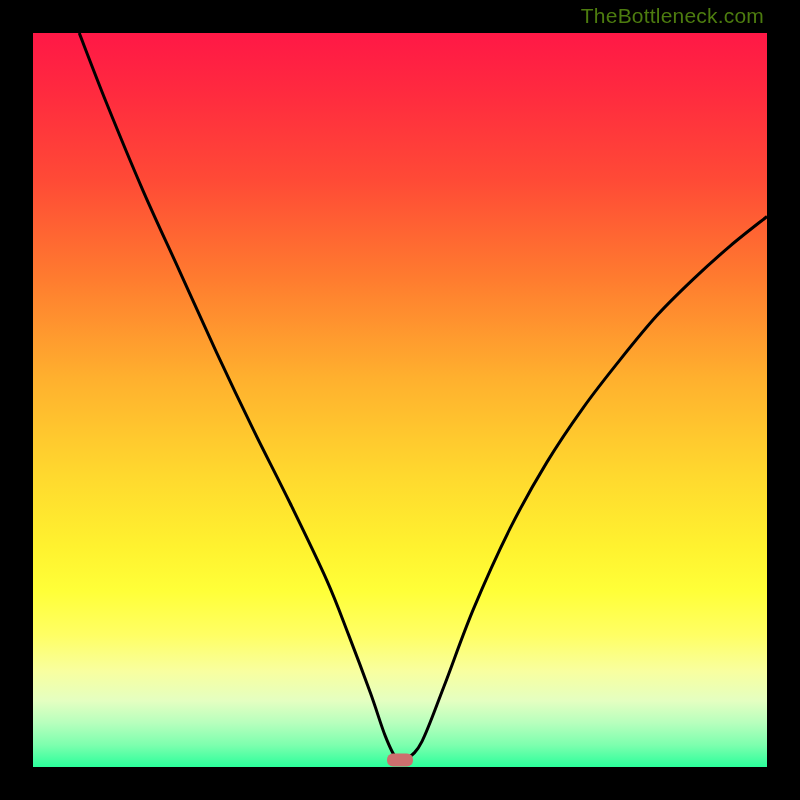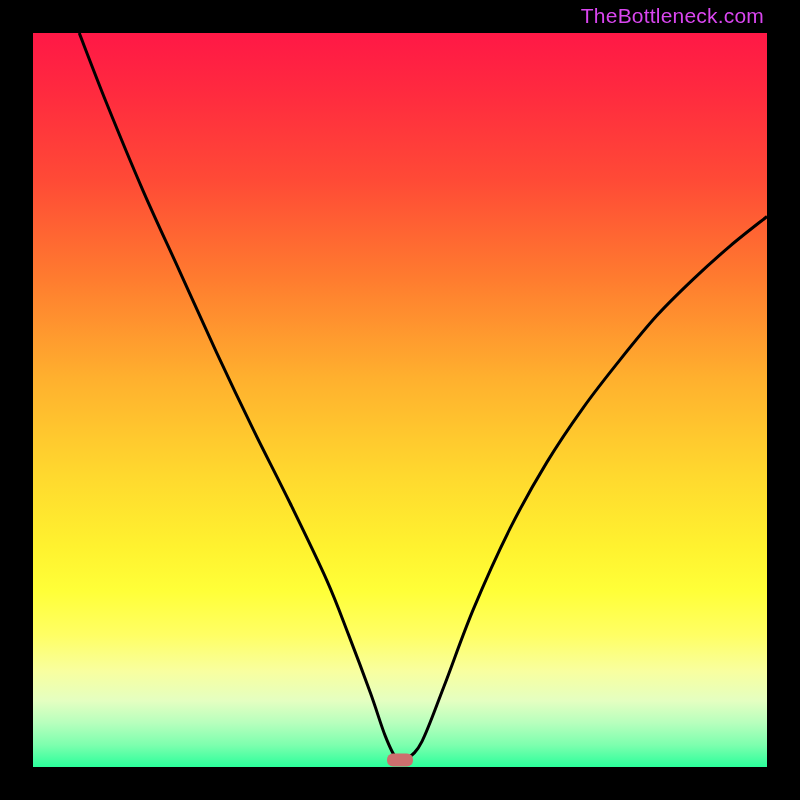--- a/index.html
+++ b/index.html
@@ -39,21 +39,21 @@
       #e4ffc1 91%,
       #b7ffbd 94%,
       #7dffae 97%,
       #2bff9b 100%
     );
   }
   .watermark {
     position: absolute;
     top: 4px;
     right: 36px;
-    color: #d946ef;
+    color: #4d7c0f;
     font-size: 21px;
     letter-spacing: 0.2px;
     font-weight: 400;
   }
   .curve-svg {
     position: absolute;
     left: 0;
     top: 0;
     width: 734px;
     height: 734px;

